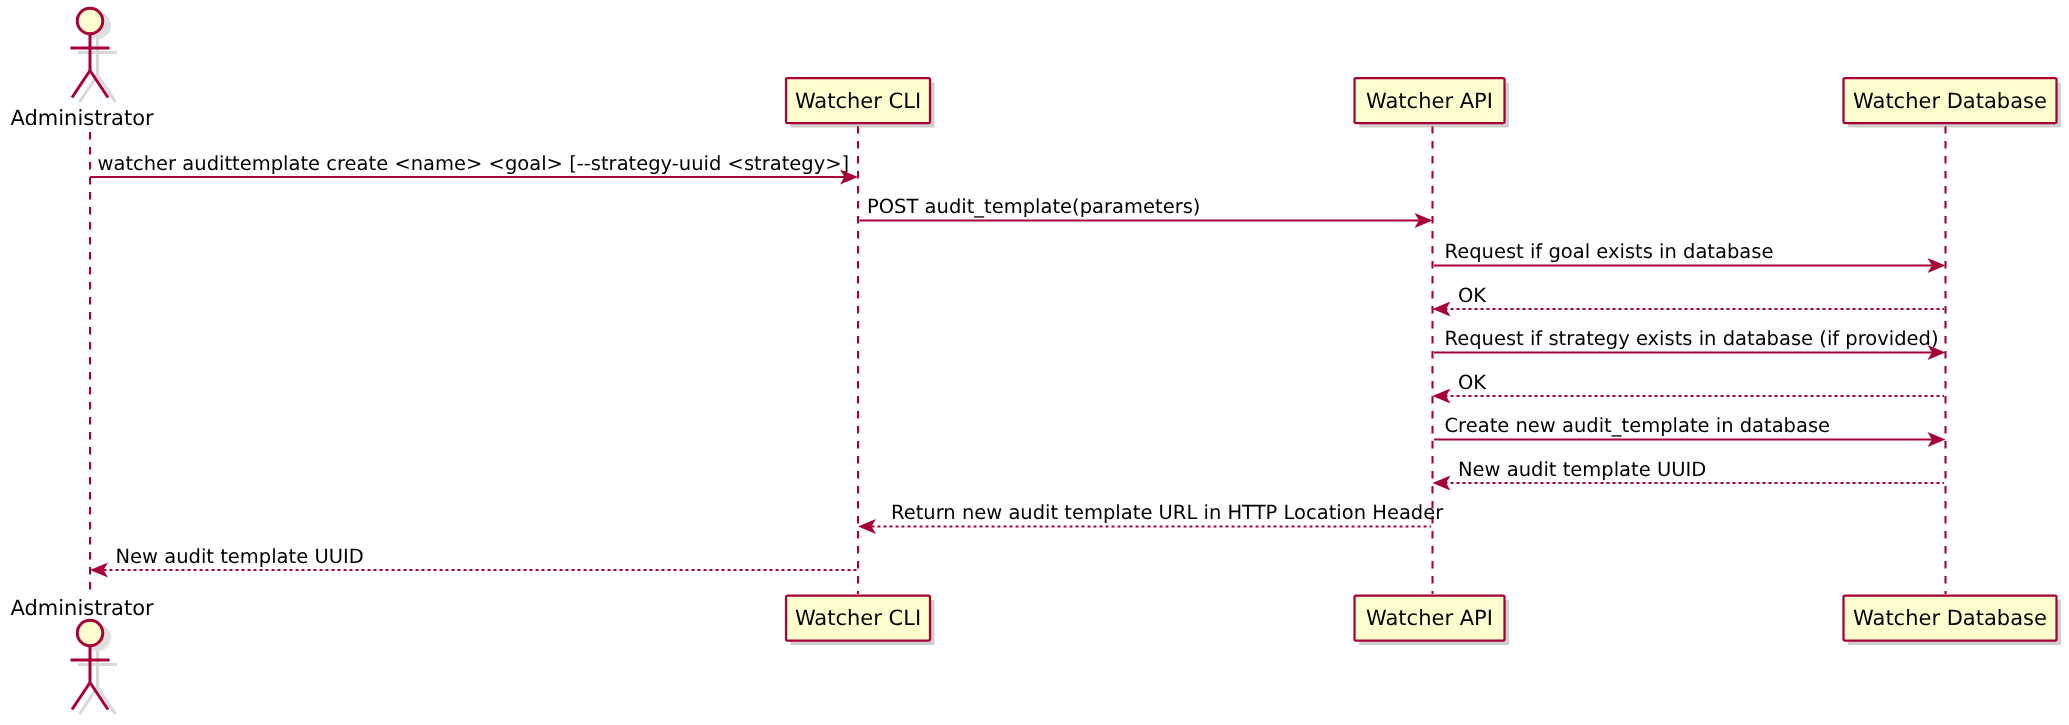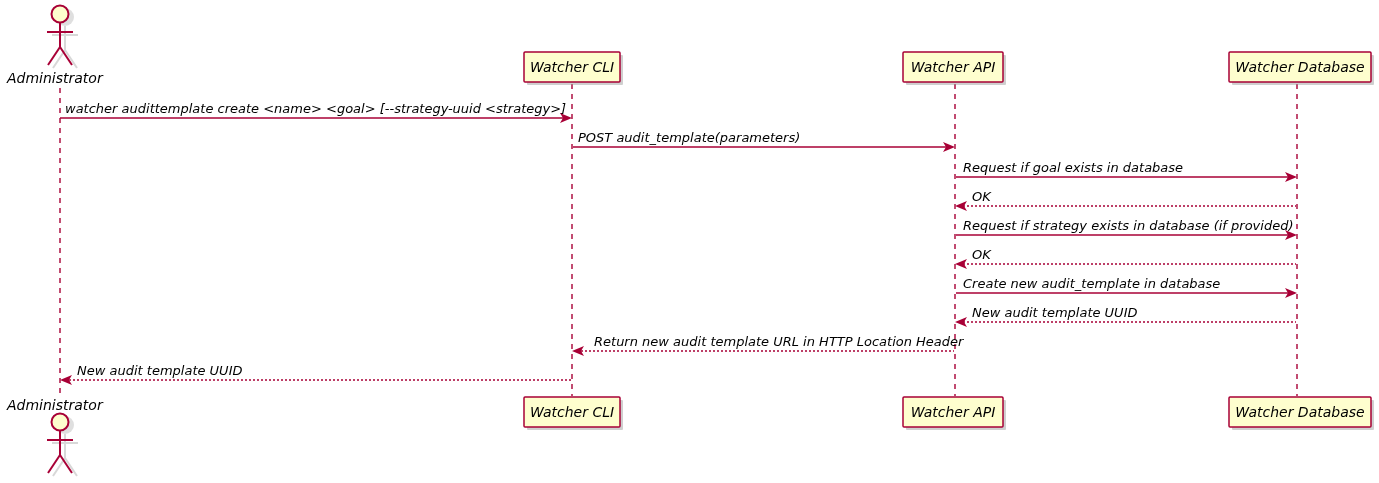--- a/index.html
+++ b/index.html
@@ -9,21 +9,20 @@
   }
   body {
     font-family: "DejaVu Sans", sans-serif;
   }
   #diagram-root {
     position: relative;
     width: 1379px;
     height: 483px;
     overflow: hidden;
     background: #FFFFFF;
-    font-style: italic;
   }
   #diagram-svg {
     position: absolute;
     top: 0;
     left: 0;
     width: 1379px;
     height: 483px;
   }
   .lifeline-line {
     stroke: #A80036;

